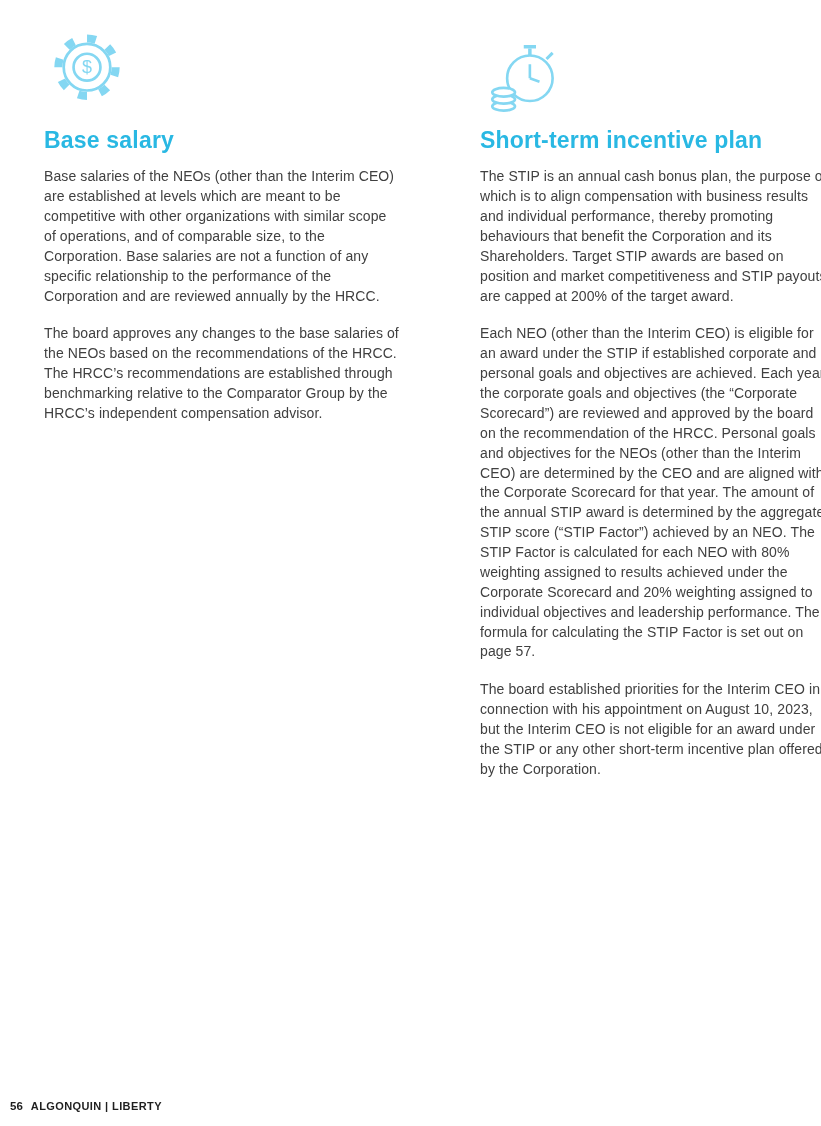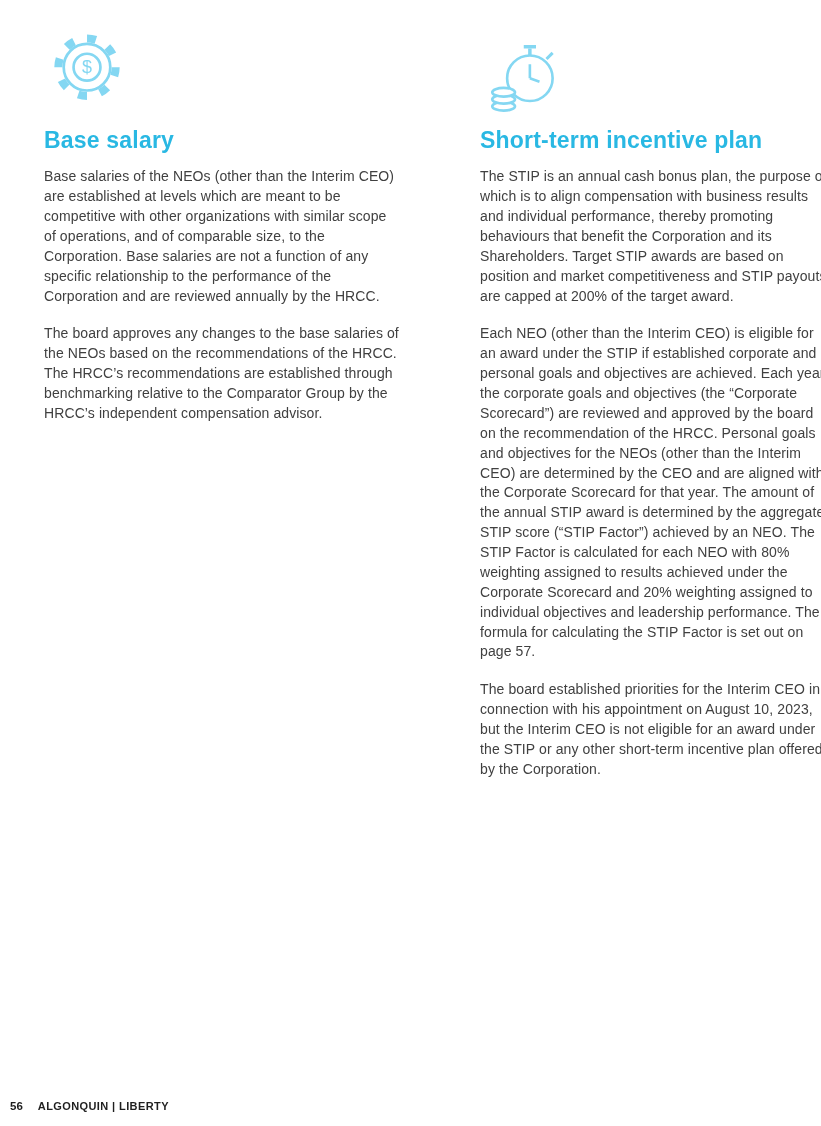--- a/index.html
+++ b/index.html
@@ -52,21 +52,21 @@
     letter-spacing: 0.1px;
     color: var(--text);
   }
   .body-para .bold { font-weight: 400; }
   .footer {
     position: absolute;
     left: 10px;
     bottom: 14px;
     display: flex;
     align-items: flex-end;
-    gap: 15px;
+    gap: 8px;
   }
   .page-num {
     font-size: 11.5px;
     font-weight: 700;
     color: var(--footer-text);
   }
   .brand {
     font-size: 11px;
     font-weight: 700;
     letter-spacing: 0.4px;

